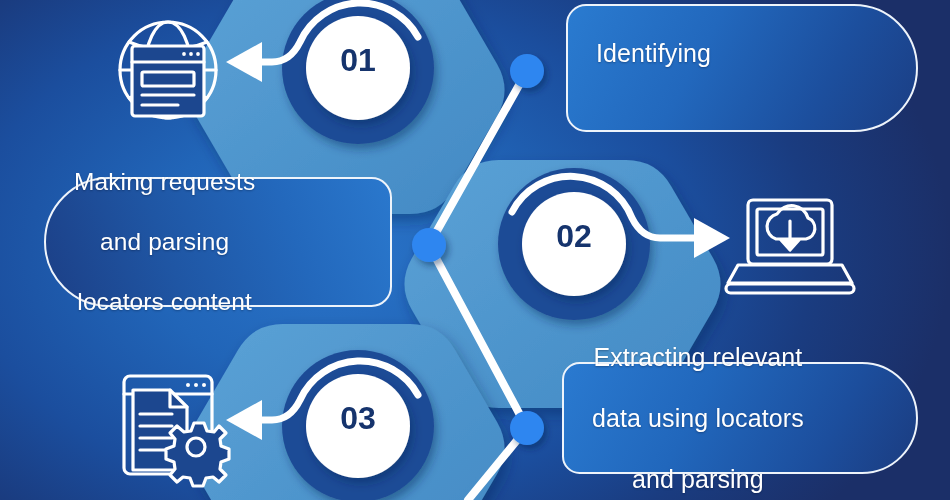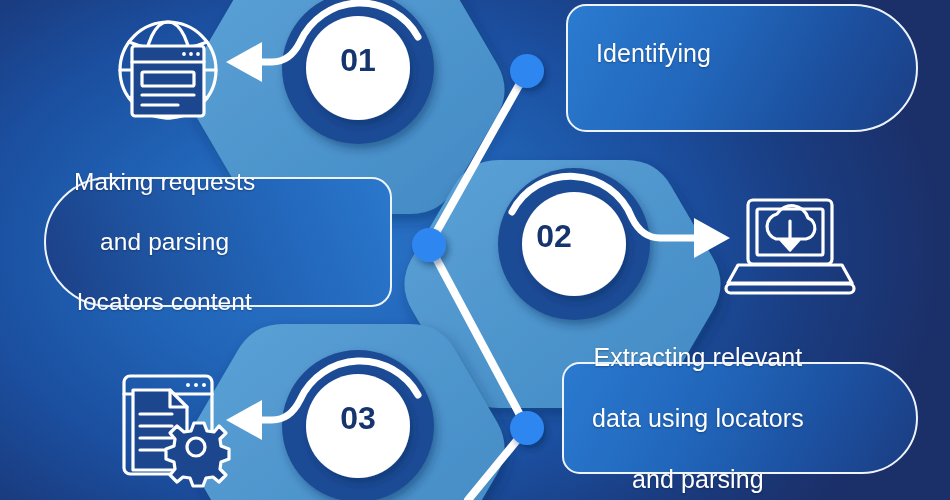--- a/index.html
+++ b/index.html
@@ -53,21 +53,21 @@
   .badge-num{
     position:absolute;
     color:#16346d;
     font-weight:bold;
     letter-spacing:0px;
     z-index:7;
     font-size:32px;
     width:110px;text-align:center;
   }
   #num-01{left:303px;top:42px;}
-  #num-02{left:499px;top:218px;}
+  #num-02{left:519px;top:218px;}
   #num-03{left:303px;top:400px;}
 </style>
 </head>
 <body>
 
 <div id="stage">
 
   <svg class="layer" viewBox="0 0 950 500" width="950" height="500">
     <defs>
       <linearGradient id="hexg" x1="0" y1="0" x2="1" y2="1">

